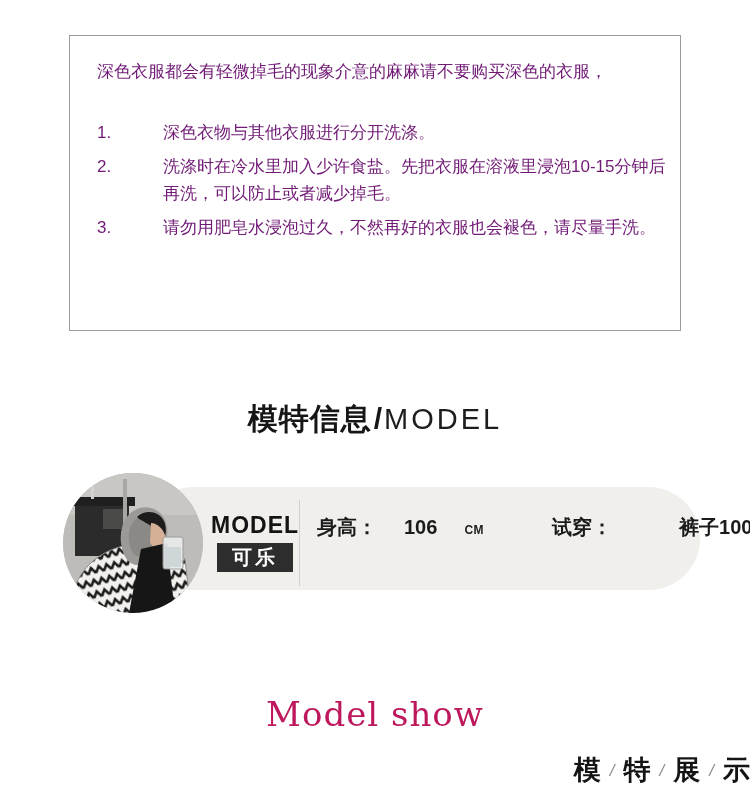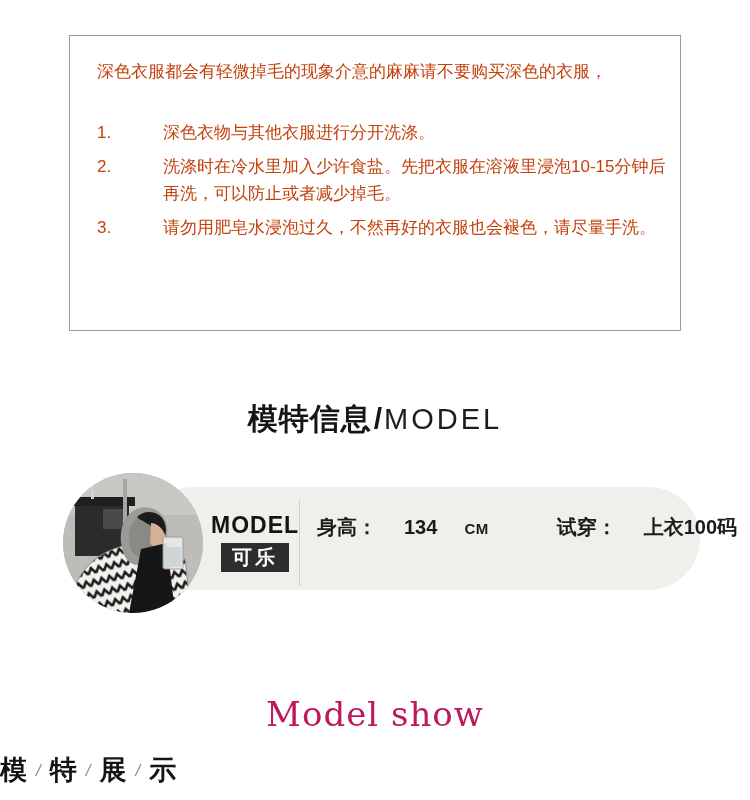--- a/index.html
+++ b/index.html
@@ -12,21 +12,21 @@
   }
   .page { position: absolute; inset: 0; }
 
   
   .notice-box {
     position: absolute; left: 69px; top: 35px;
     width: 612px; height: 296px;
     border: 1px solid #9b9b9b;
     box-sizing: border-box;
     padding: 22px 20px 0 27px;
-    color: #c2410c;
+    color: #701a75;
   }
   .notice-para { font-size: 17px; }
   .notice-para .pline { line-height: 27.5px; height: 27.5px; white-space: nowrap; }
   .wash-list { margin-top: 33px; font-size: 17px; }
   .wash-item { display: flex; margin-bottom: 7px; }
   .wash-item .num { width: 26px; flex: 0 0 26px; line-height: 27px; }
   .wash-item .itext .iline { line-height: 27px; white-space: nowrap; margin-left: 40px; }
 
   
   .section-heading {
@@ -50,43 +50,43 @@
     width: 140px; height: 140px;
     border-radius: 50%; overflow: hidden;
     background: #bdbcb9;
   }
   .photo svg { display: block; width: 140px; height: 140px; }
   .model-label { position: absolute; left: 208px; top: 40px; width: 94px; text-align: center; }
   .model-label .model-word {
     font-size: 23px; font-weight: 600; letter-spacing: 1px; color: #141414; line-height: 24px;
   }
   .name-badge {
-    margin: 6px auto 0; width: 68px; height: 29px; line-height: 29px;
+    margin: 6px auto 0; width: 76px; height: 29px; line-height: 29px;
     background: #2d2d2d; color: #ffffff;
     font-size: 20px; font-weight: 700; letter-spacing: 3px;
   }
   .divider { position: absolute; left: 299px; top: 27px; width: 1px; height: 86px; background: #cfcfcc; }
   .stats { position: absolute; left: 317px; top: 40px; color: #1b1b1b; font-weight: 700; font-size: 20px; }
   .stat-line { display: flex; align-items: baseline; height: 29px; line-height: 29px; white-space: nowrap; gap: 27px; }
   .stat-line + .stat-line { margin-top: 6px; }
-  .unit { font-size: 15px; font-weight: 700; letter-spacing: 0.5px; }
+  .unit { font-size: 12px; font-weight: 700; letter-spacing: 0.5px; }
   .gap-sm { display: inline-block; width: 13px; }
   .gap-md { display: inline-block; width: 14px; }
   .gap-lg { display: inline-block; width: 31px; }
 
   
   .model-show-title {
     position: absolute; top: 694px; left: 0; width: 100%;
     text-align: center;
     font-family: "DejaVu Serif", "Liberation Serif", serif;
     font-size: 34px; letter-spacing: 1px; color: #be185d; white-space: nowrap;
   }
   .model-show-sub {
     position: absolute; top: 752px; left: 0; width: 100%;
-    text-align: left; font-size: 27px; font-weight: 600; color: #141414; white-space: nowrap;
+    text-align: right; font-size: 27px; font-weight: 600; color: #141414; white-space: nowrap;
   }
   .model-show-sub .sep {
     font-size: 17px; font-weight: 400; font-style: italic;
     color: #8f8f8f; margin: 0 9px; vertical-align: 3px;
   }
 </style>
 </head>
 <body>
 
 <div class="page">
@@ -159,25 +159,24 @@
     <div class="model-label">
       <div class="model-word">MODEL</div>
       <div class="name-badge">可乐</div>
     </div>
 
     <div class="divider"></div>
 
     <div class="stats">
       <div class="stat-line">
         <span>身高：</span>
-          <span>134</span>
+          <span>106</span>
           <span class="unit">CM</span>
           <span class="gap-md"></span>
           <span>试穿：</span>
-          <span>上衣100码</span>
           <span class="gap-sm"></span>
           <span>裤子100码</span>
       </div>
     </div>
   </div>
 
   <div class="model-show-title">Model show</div>
   <div class="model-show-sub">
     <span>模</span><span class="sep">/</span><span>特</span><span class="sep">/</span><span>展</span><span class="sep">/</span><span>示</span>
   </div>

